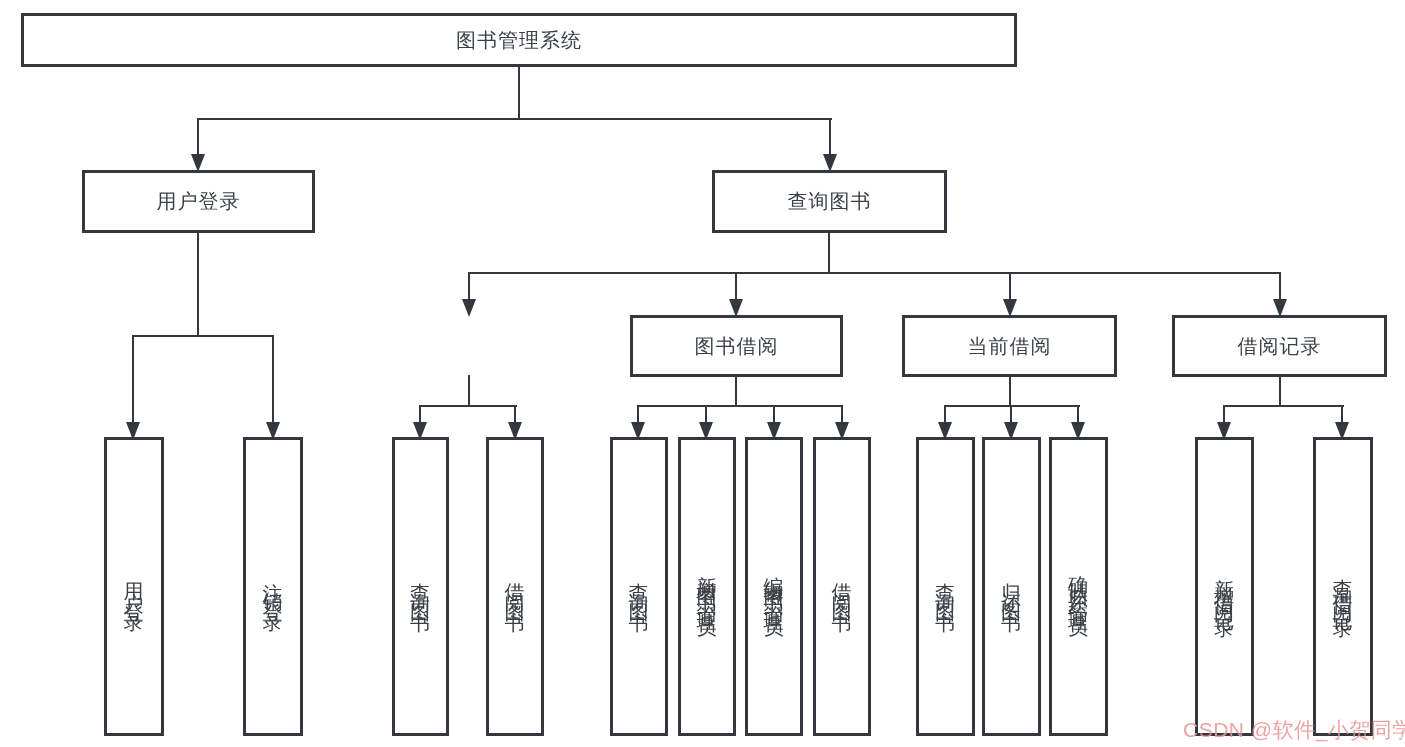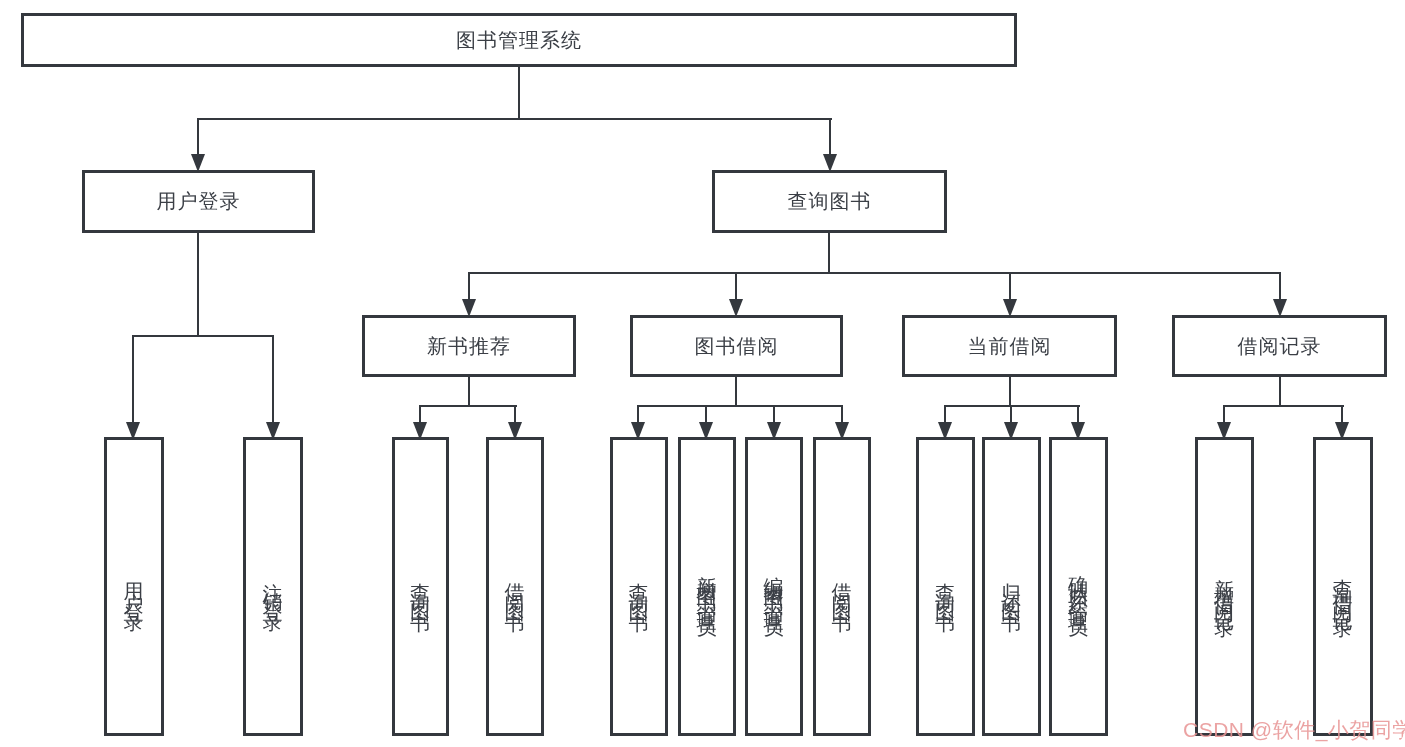--- a/index.html
+++ b/index.html
@@ -57,23 +57,20 @@
     <span class="lbl">图书管理系统</span>
   </div>
 
   <div class="box hbox" style="left:82px;top:170px;width:233px;height:63px">
     <span class="lbl">用户登录</span>
   </div>
   <div class="box hbox" style="left:712px;top:170px;width:235px;height:63px">
     <span class="lbl">查询图书</span>
   </div>
 
-  <div class="box hbox" style="left:362px;top:315px;width:214px;height:62px">
-    <span class="lbl">新书推荐</span>
-  </div>
   <div class="box hbox" style="left:902px;top:315px;width:215px;height:62px">
     <span class="lbl">当前借阅</span>
   </div>
   <div class="box hbox" style="left:630px;top:315px;width:213px;height:62px">
     <span class="lbl">图书借阅</span>
   </div>
   <div class="box hbox" style="left:1172px;top:315px;width:215px;height:62px">
     <span class="lbl">借阅记录</span>
   </div>
 

